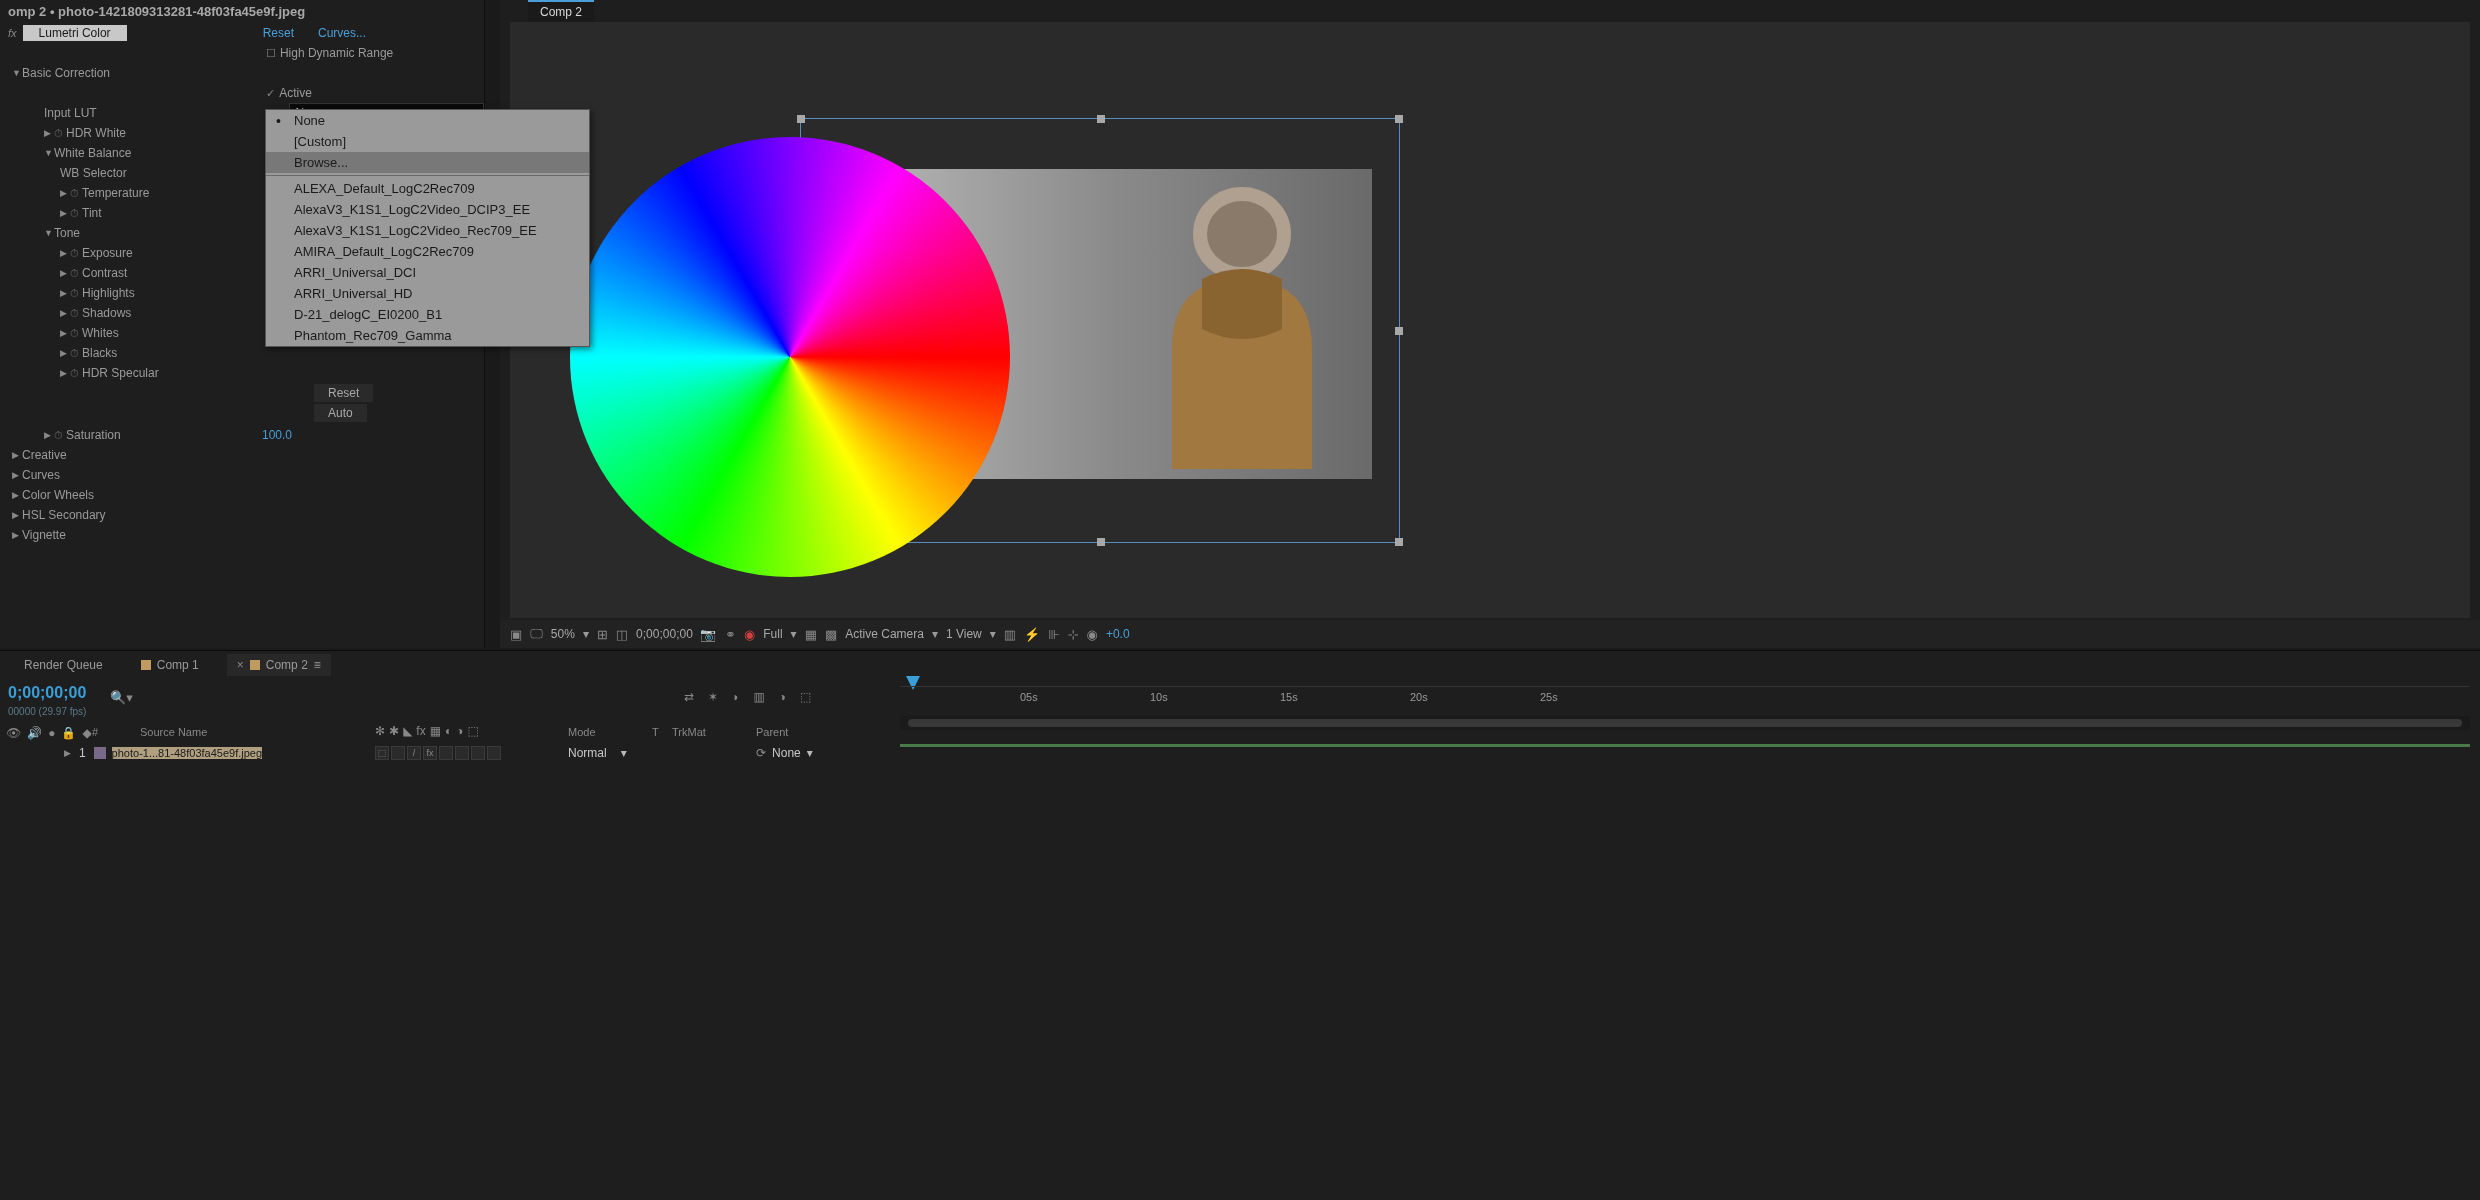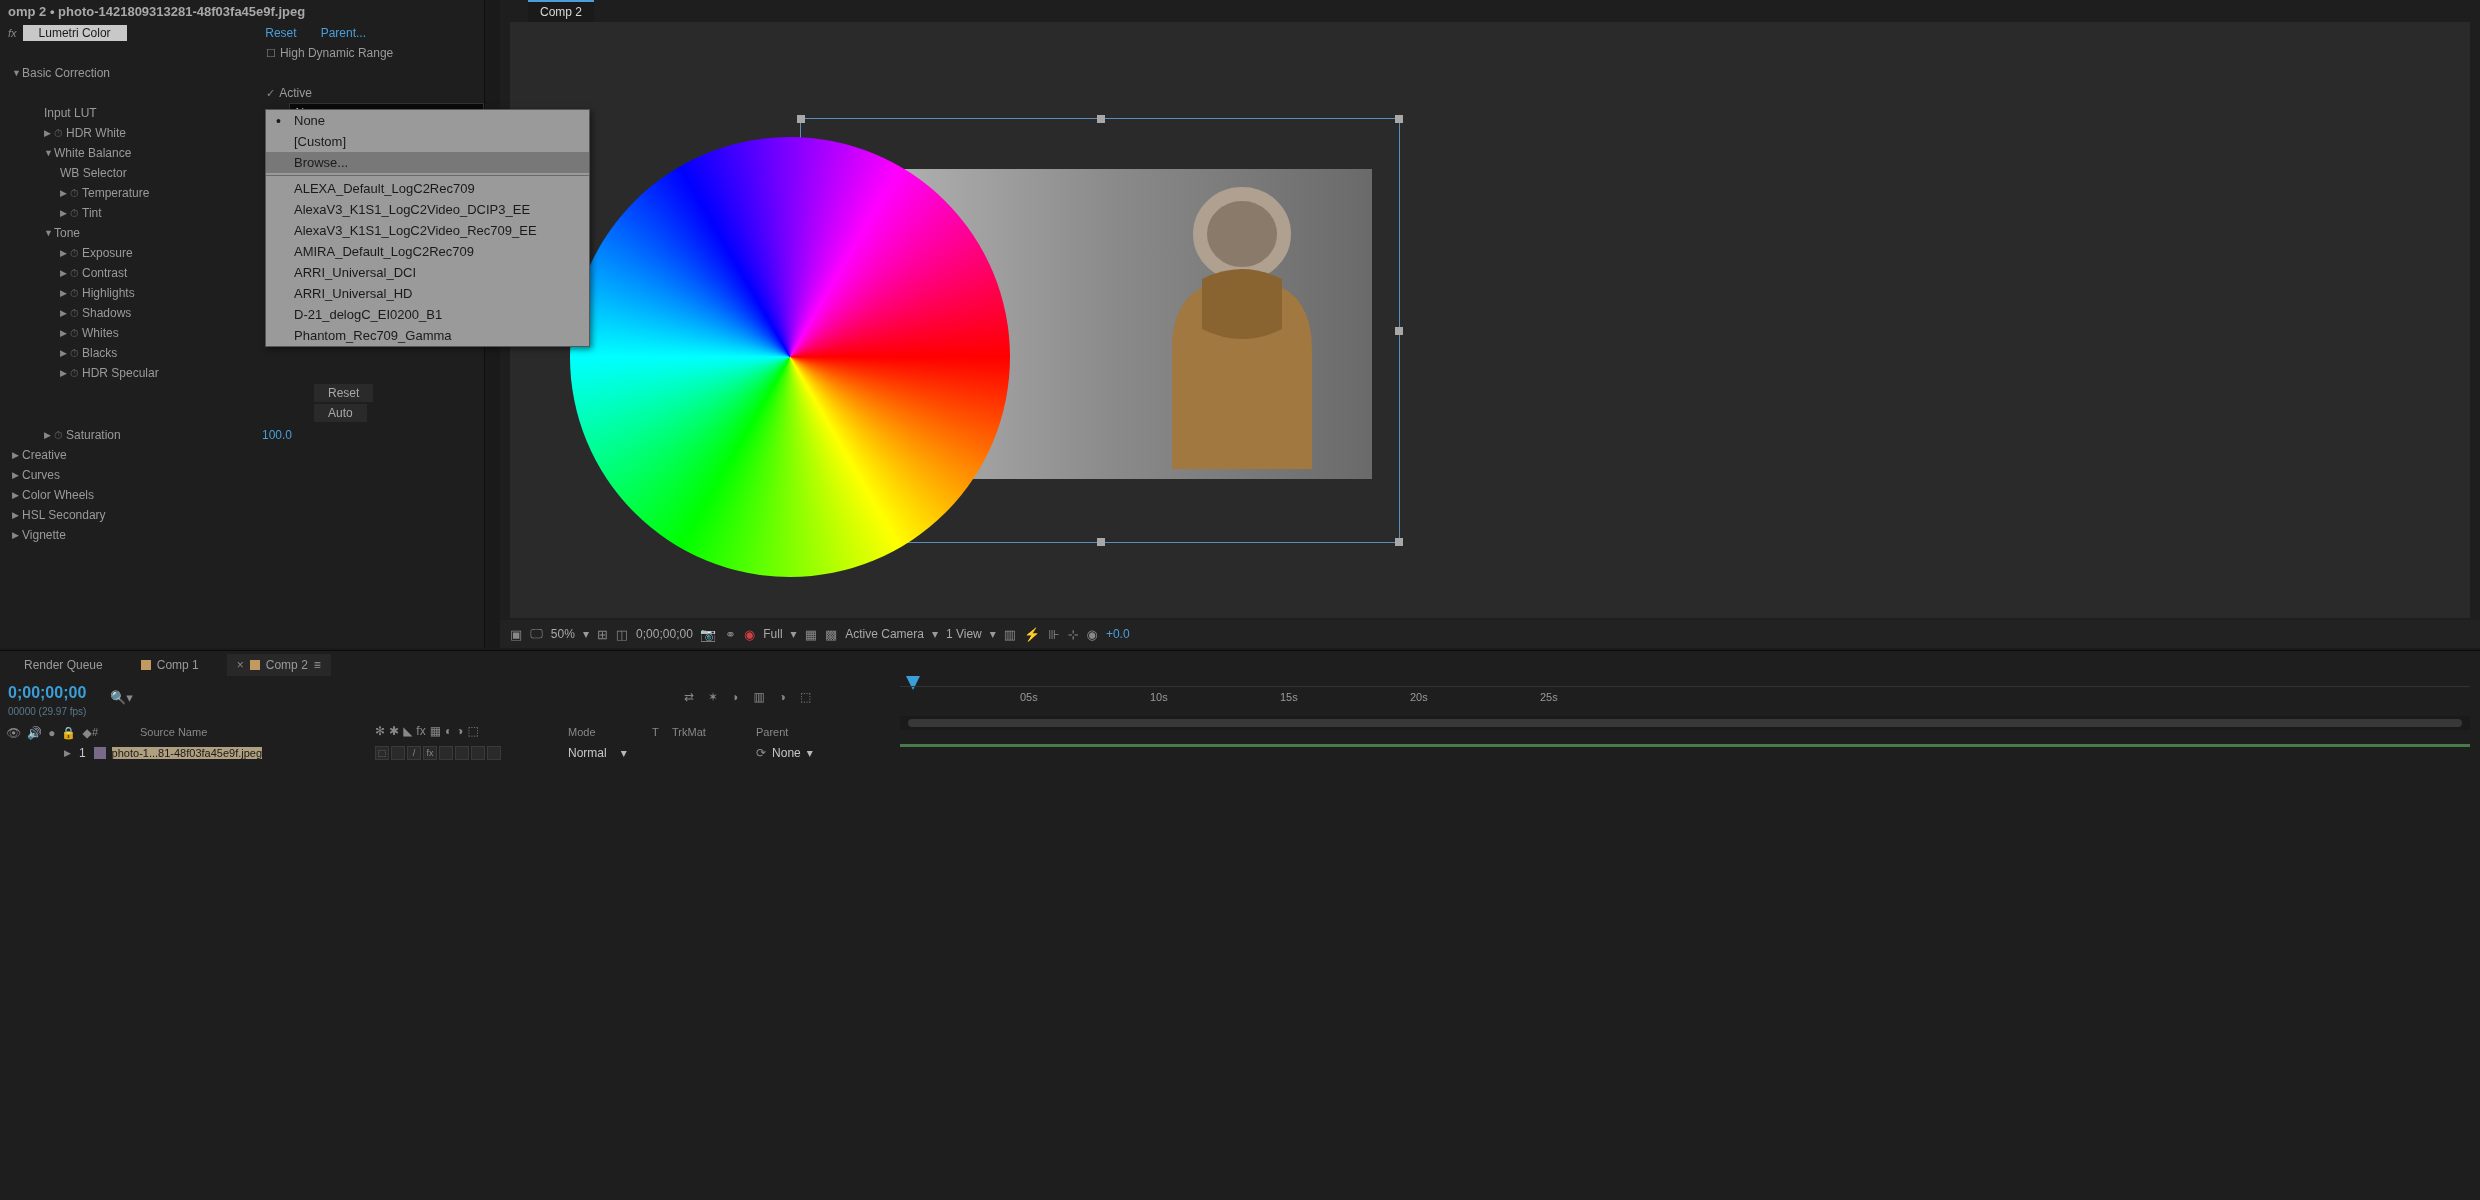--- a/index.html
+++ b/index.html
@@ -102,21 +102,21 @@
 <div class="app">
 
   <div class="left-panel">
     <div class="panel-title">omp 2 • photo-1421809313281-48f03fa45e9f.jpeg</div>
 
     <div class="fx-row">
       <span class="fx-icon">fx</span>
       <span class="lumetri-badge">Lumetri Color</span>
       <span style="flex:1"></span>
       <span class="link-text" style="margin-right:18px">Reset</span>
-      <span class="link-text" style="margin-right:110px">Parent...</span>
+      <span class="link-text" style="margin-right:110px">Curves...</span>
     </div>
 
     <div class="prop-row">
         <span class="prop-label-area"></span>
         <span class="checkbox">☐</span>
         <span class="prop-label">High Dynamic Range</span>
       </div>
 
     <div class="prop-row section-label-1">
         <span class="disclosure disclosure-down">▼</span>

